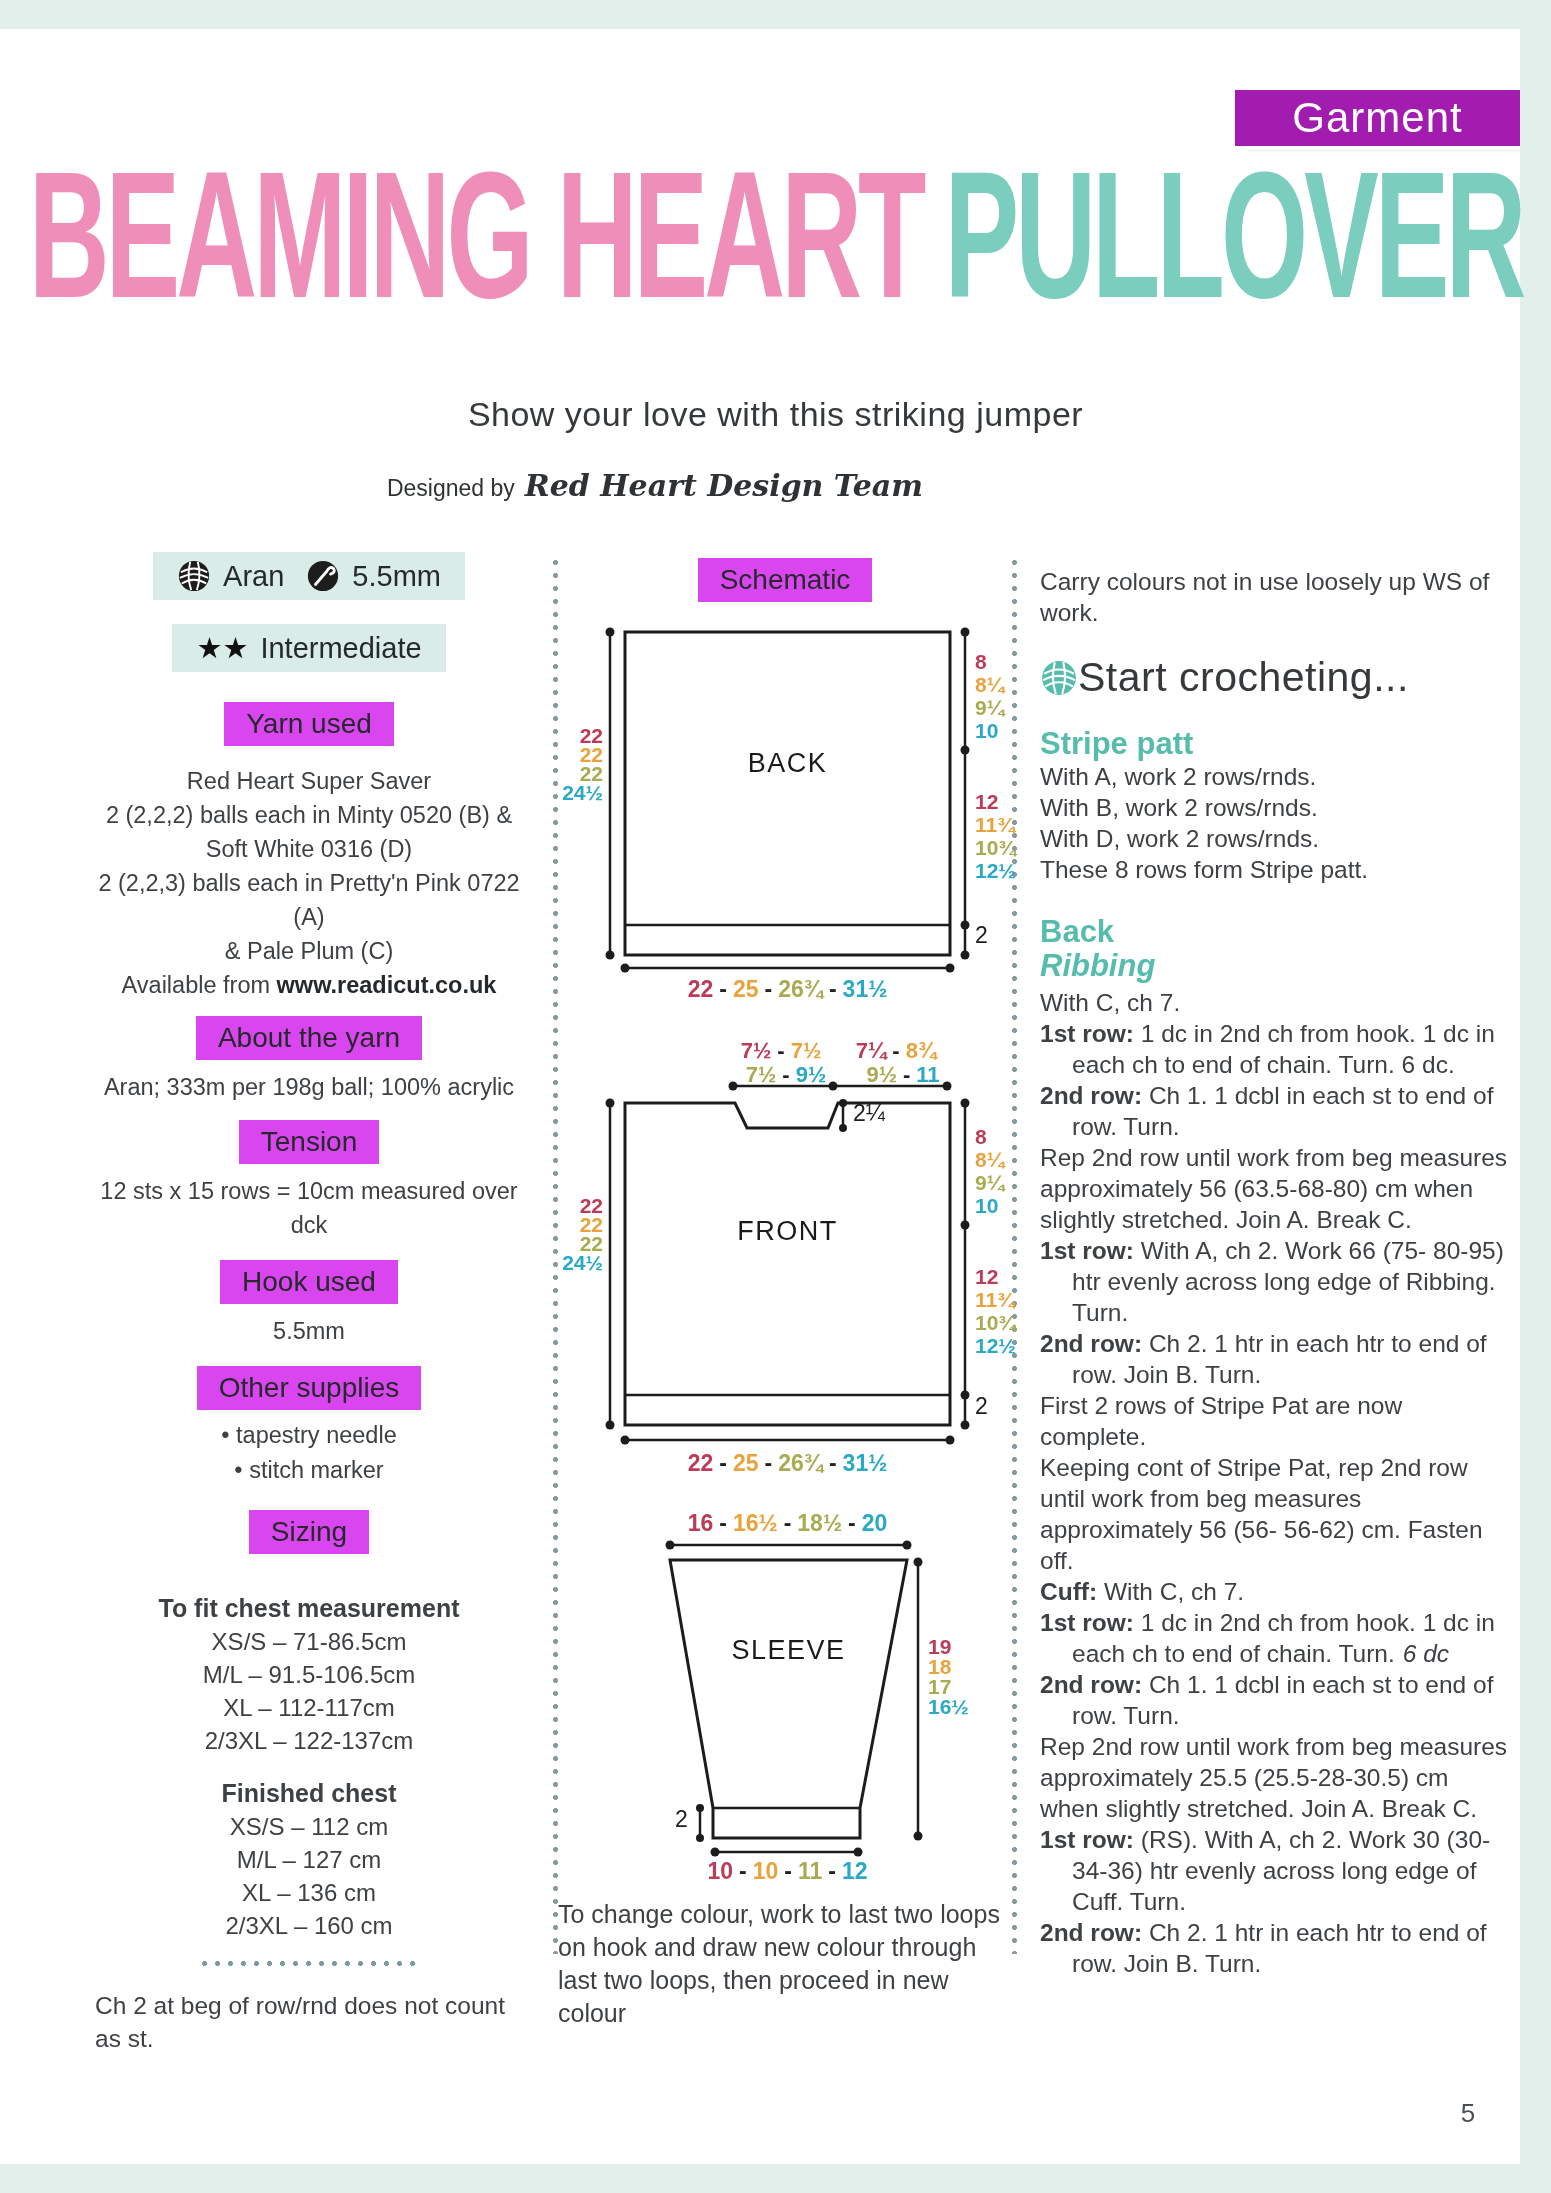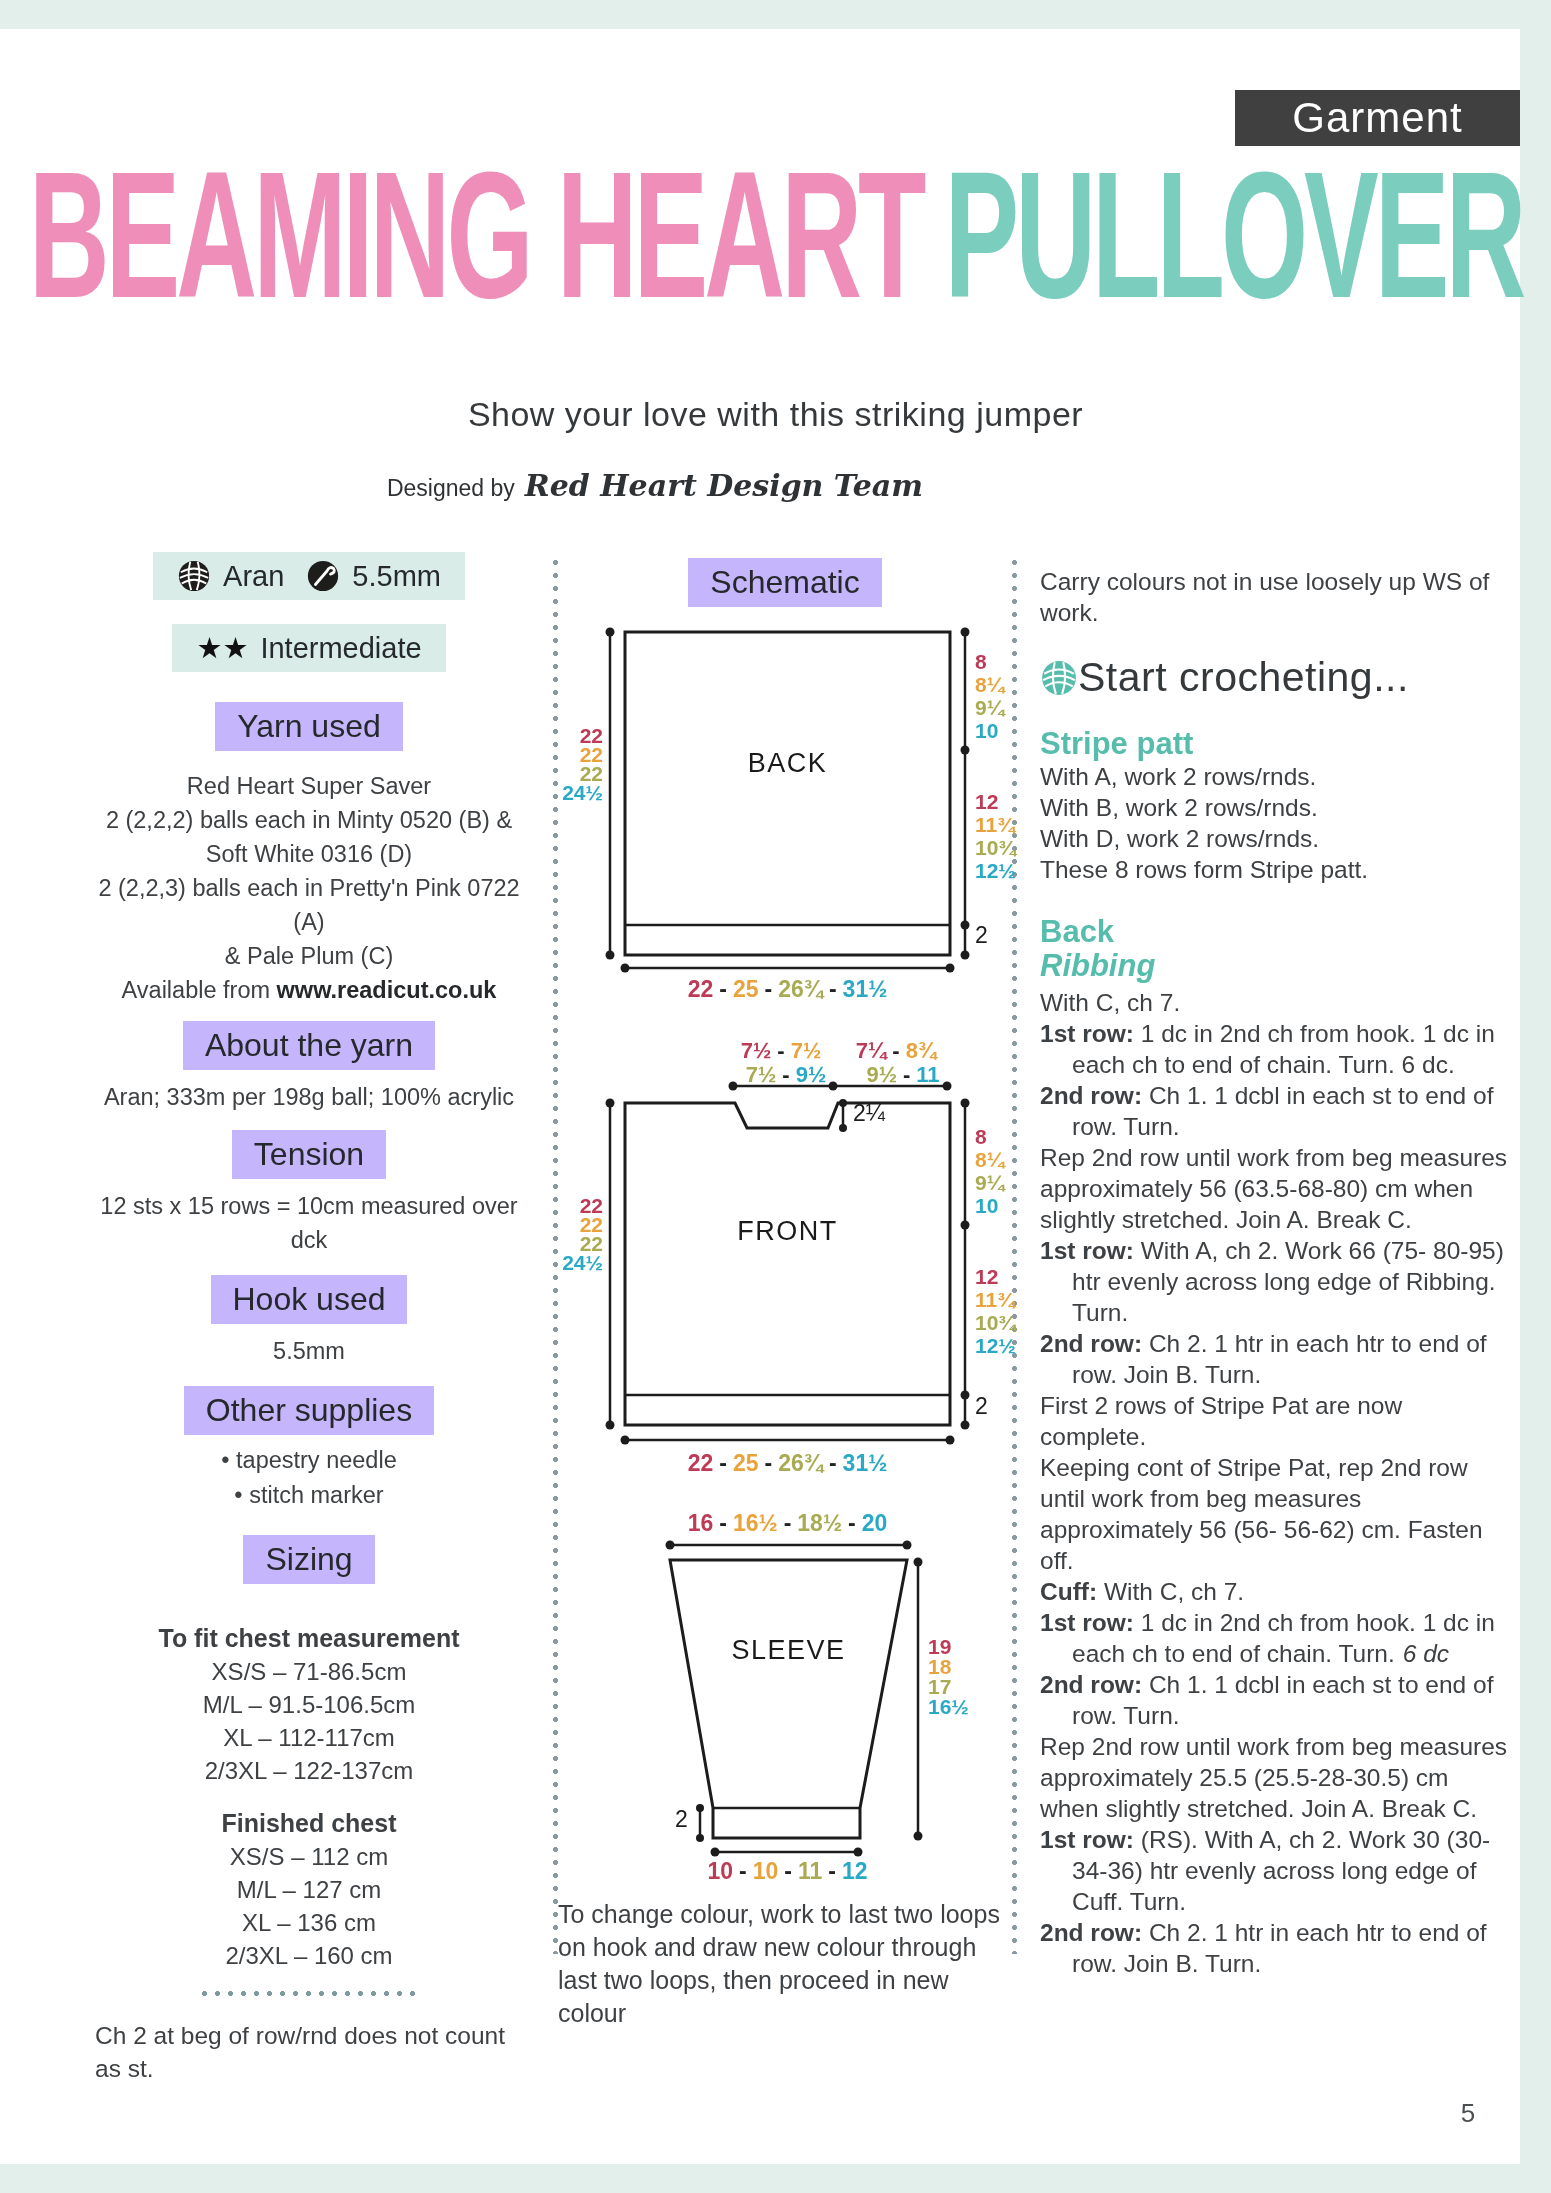--- a/index.html
+++ b/index.html
@@ -7,21 +7,21 @@
     position:relative;width:1551px;height:2193px;background:#fff;
     font-family:"Liberation Sans",sans-serif;color:#3e4144;overflow:hidden;
   }
   .band{position:absolute;background:#e2efeb}
   .band-top{left:0;top:0;width:1551px;height:29px}
   .band-right{left:1520px;top:29px;width:31px;height:2164px}
   .band-bottom{left:0;top:2164px;width:1551px;height:29px}
 
   .garment-badge{
     position:absolute;left:1235px;top:90px;width:285px;height:56px;
-    background:#404040;color:#fff;font-size:42px;letter-spacing:1px;
+    background:#a21caf;color:#fff;font-size:42px;letter-spacing:1px;
     display:flex;align-items:center;justify-content:center;
   }
   .main-title{
     position:absolute;left:0;top:132px;width:1551px;text-align:center;
     font-size:112px;font-weight:bold;letter-spacing:-4px;white-space:nowrap;
     transform:scaleY(1.6);transform-origin:top center;
   }
   .main-title .pink{color:#ef8fb9}
   .main-title .teal{color:#7bcdbd;margin-left:22px}
   .subtitle{
@@ -38,22 +38,22 @@
   }
 
   
   .col-left{position:absolute;left:95px;top:552px;width:428px;text-align:center}
   .pillbox{
     display:inline-flex;align-items:center;gap:12px;background:#d9ece7;
     padding:7px 24px;font-size:29px;color:#26292b;
   }
   .pill2{margin-top:24px}
   .headbox{
-    display:inline-block;background:#c4b5fd;padding:6px 22px;
-    font-size:32px;color:#26292b;
+    display:inline-block;background:#d946ef;padding:6px 22px;
+    font-size:28px;color:#26292b;
   }
   .lefttext{font-size:23.5px;line-height:34px;color:#3e4144;margin:0}
   .mt-sm{margin-top:10px}.mt-md{margin-top:16px}
   .bold{font-weight:bold}
   .url{font-weight:bold;color:#26292b}
   .fitline{font-size:24px;line-height:33px;margin:0}
   .dotted-sep{
     width:222px;height:7px;margin:18px auto 22px;
     background:radial-gradient(circle,#7e98a0 2.2px,transparent 2.7px) 0 0/13px 7px repeat-x;
   }

